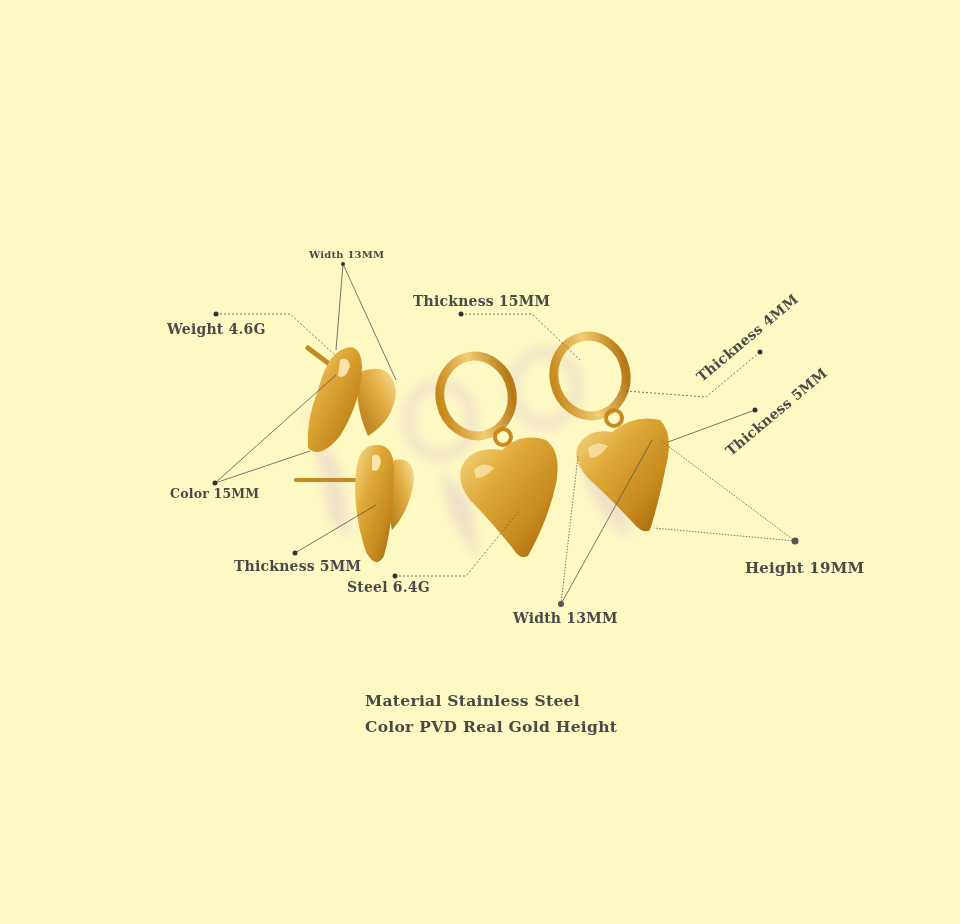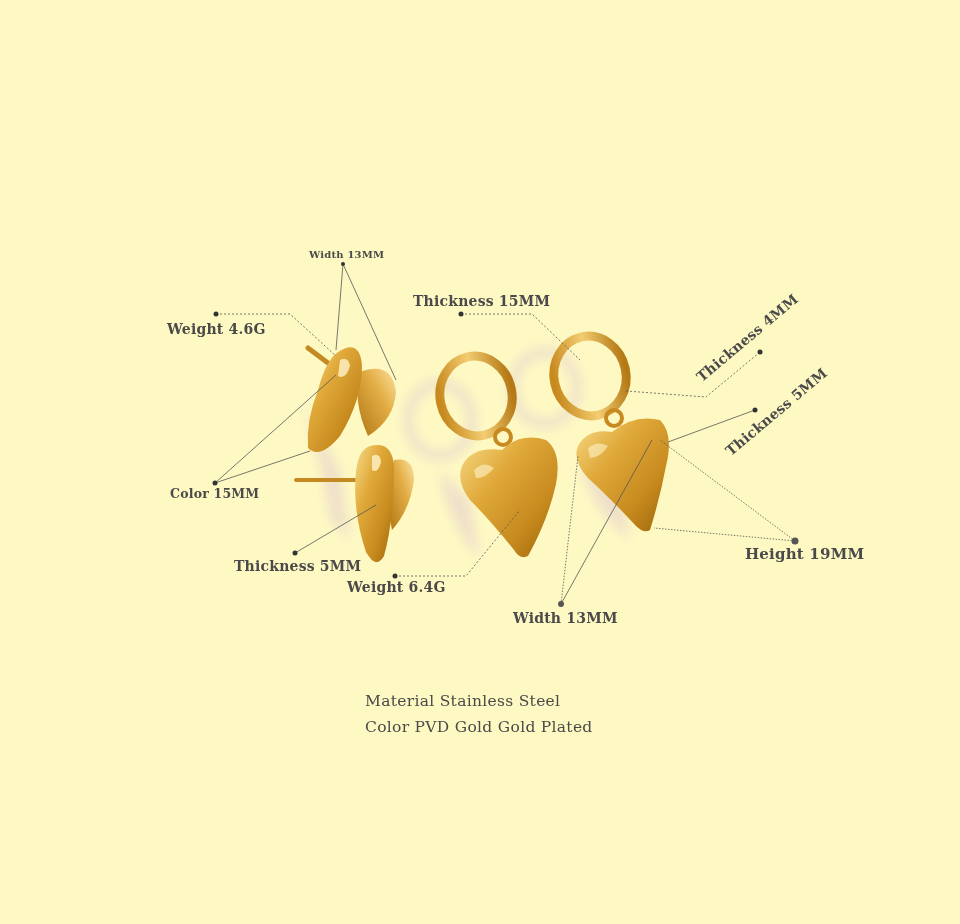--- a/index.html
+++ b/index.html
@@ -21,21 +21,21 @@
       line-height: 1;
       letter-spacing: 0.2px;
     }
     .lbl.small { font-size: 10px; }
     .lbl.rot { transform-origin: left bottom; transform: rotate(-40deg); }
     .footer {
       position: absolute;
       left: 365px;
       top: 688px;
       color: #4a4a4a;
-      font-weight: normal;
+      font-weight: bold;
       font-size: 15.5px;
       line-height: 26px;
       letter-spacing: 0.3px;
     }
   </style>
 </head>
 <body>
 
 <div id="canvas">
 
@@ -138,23 +138,23 @@
       <circle cx="561" cy="604" r="3" fill="#555"></circle>
     </g>
   </svg>
 
   <div class="lbl small" style="left:309px; top:250px;">Width 13MM</div>
   <div class="lbl" style="left:167px; top:308px;margin-top:14px;">Weight 4.6G</div>
   <div class="lbl" style="left:170px; top:488px; font-size:12.5px;">Color 15MM</div>
   <div class="lbl" style="left:234px; top:559px;">Thickness 5MM</div>
 
   <div class="lbl" style="left:413px; top:294px;">Thickness 15MM</div>
-  <div class="lbl" style="left:347px; top:580px;">Weight 6.4G</div>
+  <div class="lbl" style="left:347px; top:580px;">Steel 6.4G</div>
   <div class="lbl rot" style="left:703px; top:370px;">Thickness 4MM</div>
   <div class="lbl rot" style="left:732px; top:444px;">Thickness 5MM</div>
-  <div class="lbl" style="left:745px; top:547px; font-size:15px;">Height 19MM</div>
+  <div class="lbl" style="left:745px; top:561px; font-size:15px;">Height 19MM</div>
   <div class="lbl" style="left:513px; top:611px;">Width 13MM</div>
 
   <div class="footer">
     <div>Material Stainless Steel</div>
-    <div>Color PVD Gold Gold Plated</div>
+    <div>Color PVD Real Gold Height</div>
   </div>
 </div>
 
 </body></html>

